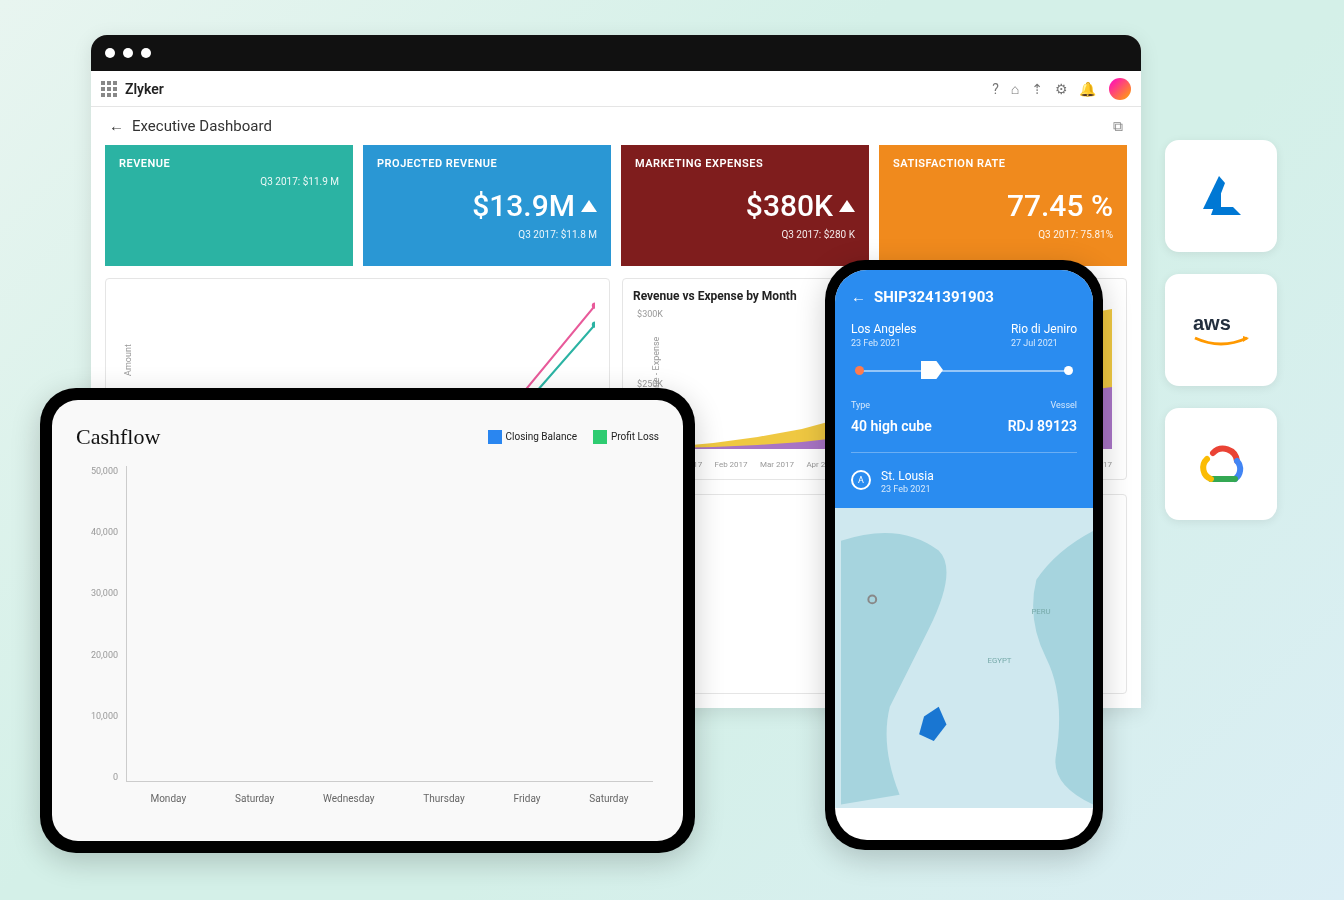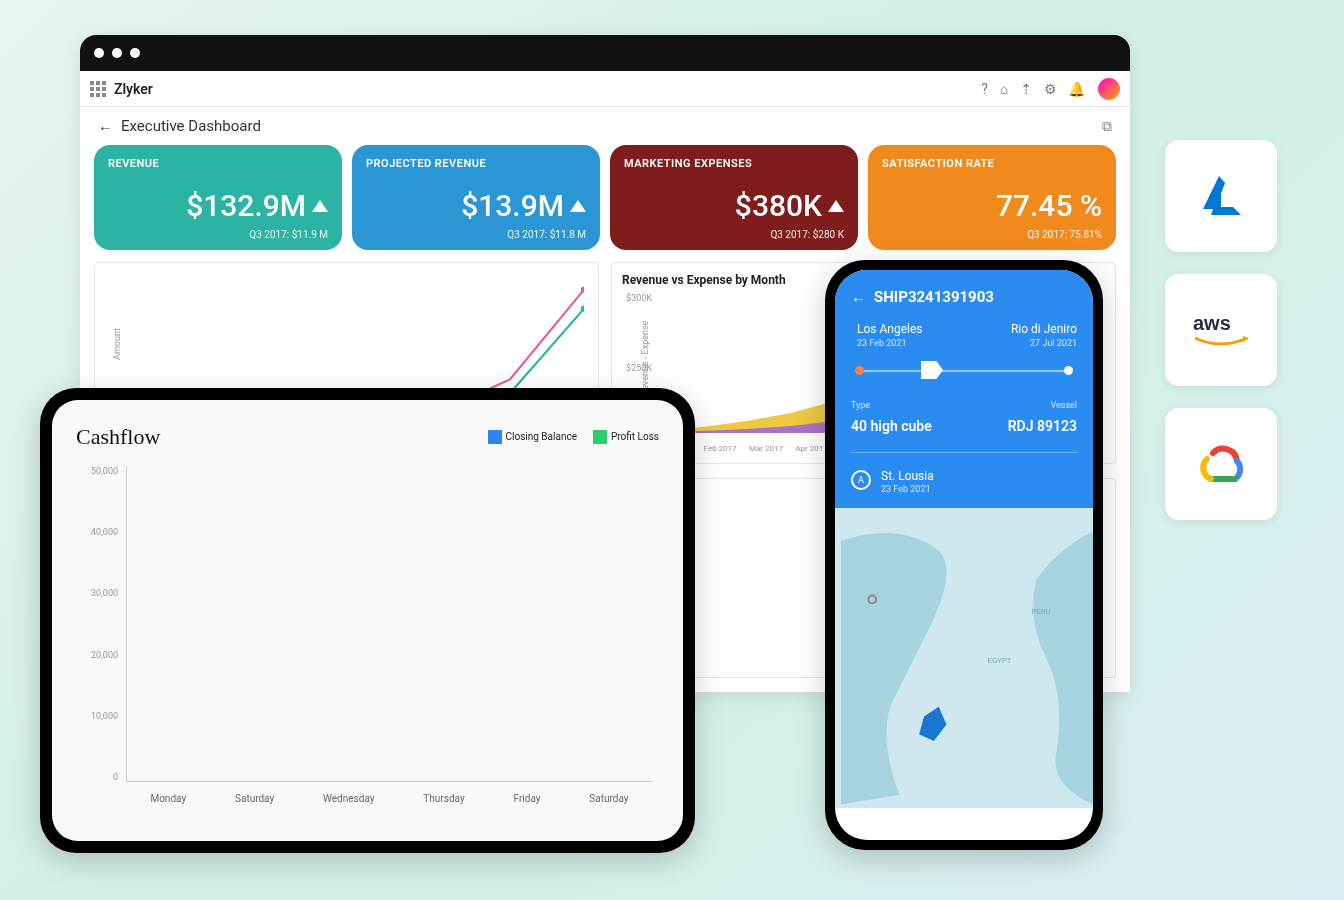--- a/index.html
+++ b/index.html
@@ -1,33 +1,33 @@
 <!DOCTYPE html>
 <html><head>
 <meta charset="utf-8">
 <style>
 * { box-sizing: border-box; margin: 0; padding: 0; }
 body { font-family: -apple-system, BlinkMacSystemFont, "Segoe UI", Roboto, sans-serif; background: linear-gradient(135deg, #e8f5f0 0%, #d4f0e8 40%, #d4f0e8 60%, #dbeef5 100%); width: 1344px; height: 900px; position: relative; overflow: hidden; }
 
 
-.browser-window { position: absolute; left: 80px; top: 35px; width: 1050px; background: #fff; border-radius: 16px 16px 0 0; overflow: hidden; box-shadow: 0 4px 20px rgba(0,0,0,0.1); }
+.browser-window { position: absolute; left: 91px; top: 35px; width: 1050px; background: #fff; border-radius: 16px 16px 0 0; overflow: hidden; box-shadow: 0 4px 20px rgba(0,0,0,0.1); }
 .browser-titlebar { background: #111; height: 36px; display: flex; align-items: center; padding: 0 14px; gap: 8px; }
 .tb-dot { width: 10px; height: 10px; border-radius: 50%; background: #fff; }
 .app-bar { height: 36px; border-bottom: 1px solid #e5e5e5; display: flex; align-items: center; padding: 0 10px; background: #fff; }
 .app-grid { width: 16px; height: 16px; display: grid; grid-template-columns: repeat(3,1fr); grid-template-rows: repeat(3,1fr); gap: 2px; margin-right: 8px; }
 .app-grid span { background: #888; }
 .app-name { font-size: 14px; font-weight: 600; color: #222; }
 .app-icons { margin-left: auto; display: flex; align-items: center; gap: 12px; color: #777; font-size: 14px; }
 .avatar { width: 22px; height: 22px; border-radius: 50%; background: linear-gradient(135deg,#f0c,#fa0); display:inline-block; }
 .page-header { padding: 10px 18px; display: flex; align-items: center; gap: 8px; color: #333; font-size: 15px; }
 .page-header .open-icon { margin-left: auto; color: #888; font-size: 14px; }
 
 
 .kpi-row { display: flex; gap: 10px; padding: 0 14px; }
-.kpi { flex: 1; color: #fff; padding: 12px 14px 10px; border-radius: 16px; }
+.kpi { flex: 1; color: #fff; padding: 12px 14px 26px; border-radius: 0; }
 .kpi-label { font-size: 11px; letter-spacing: .5px; font-weight: 600; }
 .kpi-value { font-size: 30px; font-weight: 500; text-align: right; padding-top: 18px; display: flex; justify-content: flex-end; align-items: center; gap: 6px; }
 .kpi-sub { font-size: 10px; text-align: right; padding-top: 6px; opacity: .9; }
 .kpi.teal { background: #2bb3a3; }
 .kpi.blue { background: #2a97d4; }
 .kpi.yellow { background: #7f1d1d; }
 .kpi.orange { background: #f08a1d; }
 .tri-up { width: 0; height: 0; border-left: 8px solid transparent; border-right: 8px solid transparent; border-bottom: 12px solid #fff; display: inline-block; }
 
 
@@ -67,23 +67,23 @@
 .cf-bar.blue { background:#2a86f0; }
 .cf-bar.green { background:#2ecc71; }
 .cf-x { position:absolute; left:50px; right:6px; bottom:6px; display:flex; justify-content:space-around; font-size:10px; color:#666; }
 
 
 .phone { position:absolute; left:825px; top:260px; width:278px; height:590px; background:#000; border-radius:40px; padding:10px; box-shadow:0 8px 30px rgba(0,0,0,.2); }
 .phone-screen { width:100%; height:100%; border-radius:32px; overflow:hidden; background:#fff; }
 .phone-top { background:#2a8cf0; color:#fff; padding:18px 16px 14px; }
 .phone-title-row { display:flex; align-items:center; gap:8px; font-weight:700; font-size:15px; }
 .route-row { display:flex; justify-content:space-between; margin-top:16px; font-size:12px; }
-.route-col { display:flex; flex-direction:column; gap:2px;margin-left:6px; }
+.route-col { display:flex; flex-direction:column; gap:2px; }
 .route-date { font-size:9px; opacity:.8; }
-.route-col.right { text-align:right; }
+.route-col.right { }
 .route-line { position:relative; height:26px; margin-top:10px; }
 .route-track { position:absolute; left:6px; right:6px; top:12px; height:2px; background: rgba(255,255,255,.5); }
 .route-dot { position:absolute; top:8px; width:9px; height:9px; border-radius:50%; background:#fff; }
 .route-dot.start { left:4px; background:#ff7b4d; }
 .route-dot.end { right:4px; }
 .route-ship-icon { position:absolute; left:70px; top:3px; width:22px; height:18px; background:#fff; clip-path: polygon(0 0, 70% 0, 100% 50%, 70% 100%, 0 100%); }
 .ship-info { display:flex; justify-content:space-between; margin-top:16px; }
 .info-col { display:flex; flex-direction:column; gap:8px; }
 .info-label { font-size:9px; opacity:.8; }
 .info-value { font-size:14px; font-weight:600; }
@@ -131,24 +131,20 @@
   </div>
   <div class="page-header">
     <span>←</span>
     <span>Executive Dashboard</span>
     <span class="open-icon">⧉</span>
   </div>
 
   <div class="kpi-row">
     <div class="kpi teal">
       <div class="kpi-label">REVENUE</div>
-      <div class="kpi-value">
-          <span>$132.9M</span>
-          <span class="tri-up"></span>
-        </div>
       <div class="kpi-sub">Q3 2017: $11.9 M</div>
     </div>
     <div class="kpi blue">
       <div class="kpi-label">PROJECTED REVENUE</div>
       <div class="kpi-value">
           <span>$13.9M</span>
           <span class="tri-up"></span>
         </div>
       <div class="kpi-sub">Q3 2017: $11.8 M</div>
     </div>

